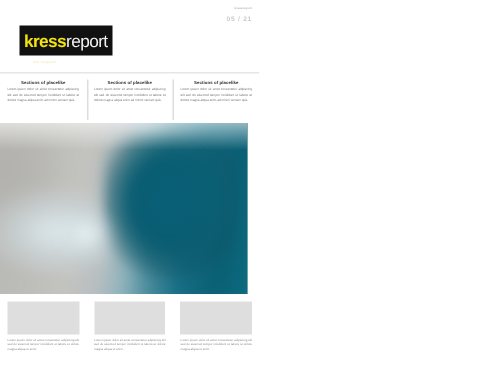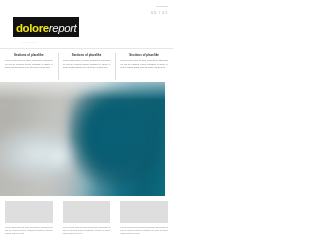--- a/index.html
+++ b/index.html
@@ -28,21 +28,21 @@
   }
   .logo-block{
     position:absolute;left:13px;top:17px;
     background:#111111;
     padding:1.5px 3px 2px 3px;
     display:inline-block;
     line-height:1;
   }
   .logo-text{font-size:11.5px;font-weight:bold;letter-spacing:-0.4px;white-space:nowrap;}
   .logo-kress{color:#f2e312;}
-  .logo-report{color:#f2f2f2;font-weight:normal;font-style:italic;}
+  .logo-report{color:#f2f2f2;font-weight:normal;}
 
   .masthead-tag{
     position:absolute;left:22px;top:41px;
     font-size:2.2px;color:#efe8a8;letter-spacing:.3px;white-space:nowrap;
   }
   .rule{
     position:absolute;left:0;top:47.5px;width:173px;height:0.5px;
     background:#e6e6e6;
   }
 
@@ -124,21 +124,21 @@
 <div class="page">
 
   <div class="masthead">
 
     <div class="issue-meta">
       <div class="issue-line">kressreport</div>
       <div class="issue-number">05 / 21</div>
     </div>
 
     <div class="logo-block">
-      <span class="logo-text"><span class="logo-kress">dolore</span><span class="logo-report">report</span></span>
+      <span class="logo-text"><span class="logo-kress">kress</span><span class="logo-report">report</span></span>
     </div>
 
     <div class="masthead-tag">das magazin</div>
   </div>
 
   <div class="rule"></div>
 
   <div class="cols">
     <div class="col">
       <div class="col-head">Sections of placelike</div>

